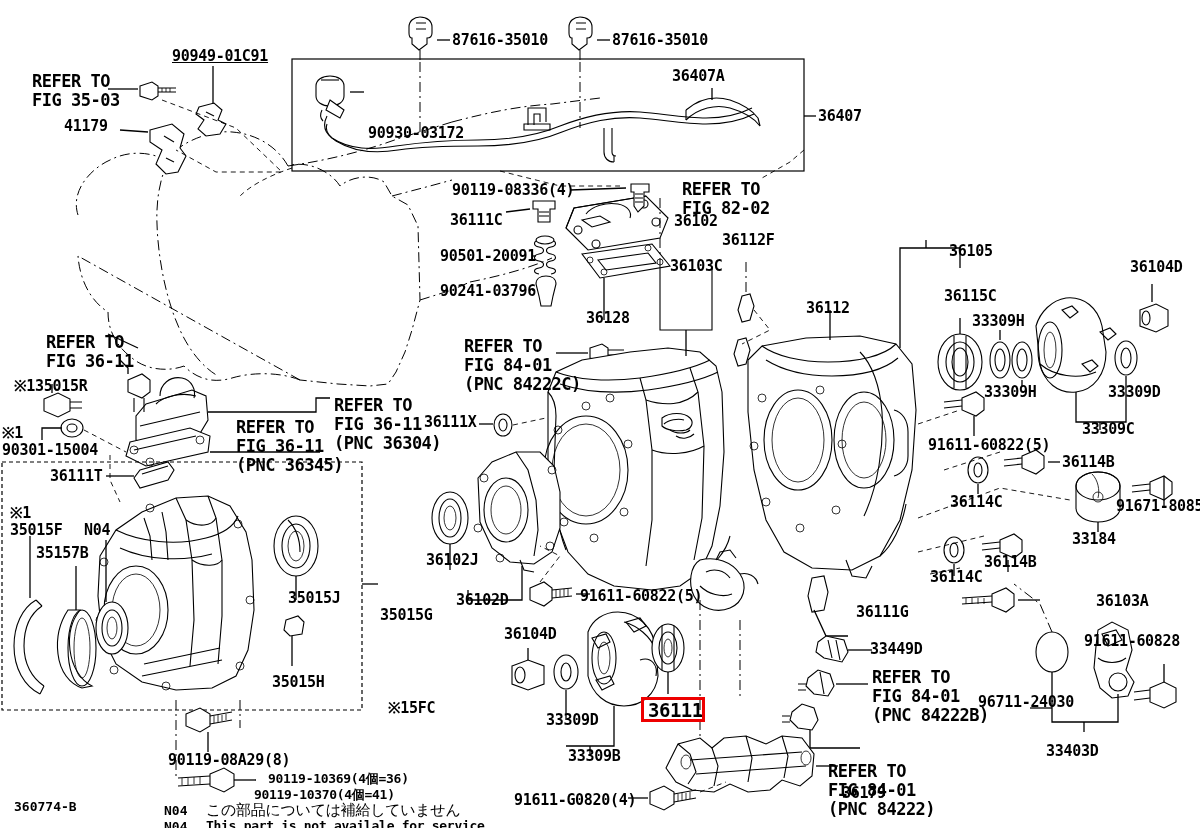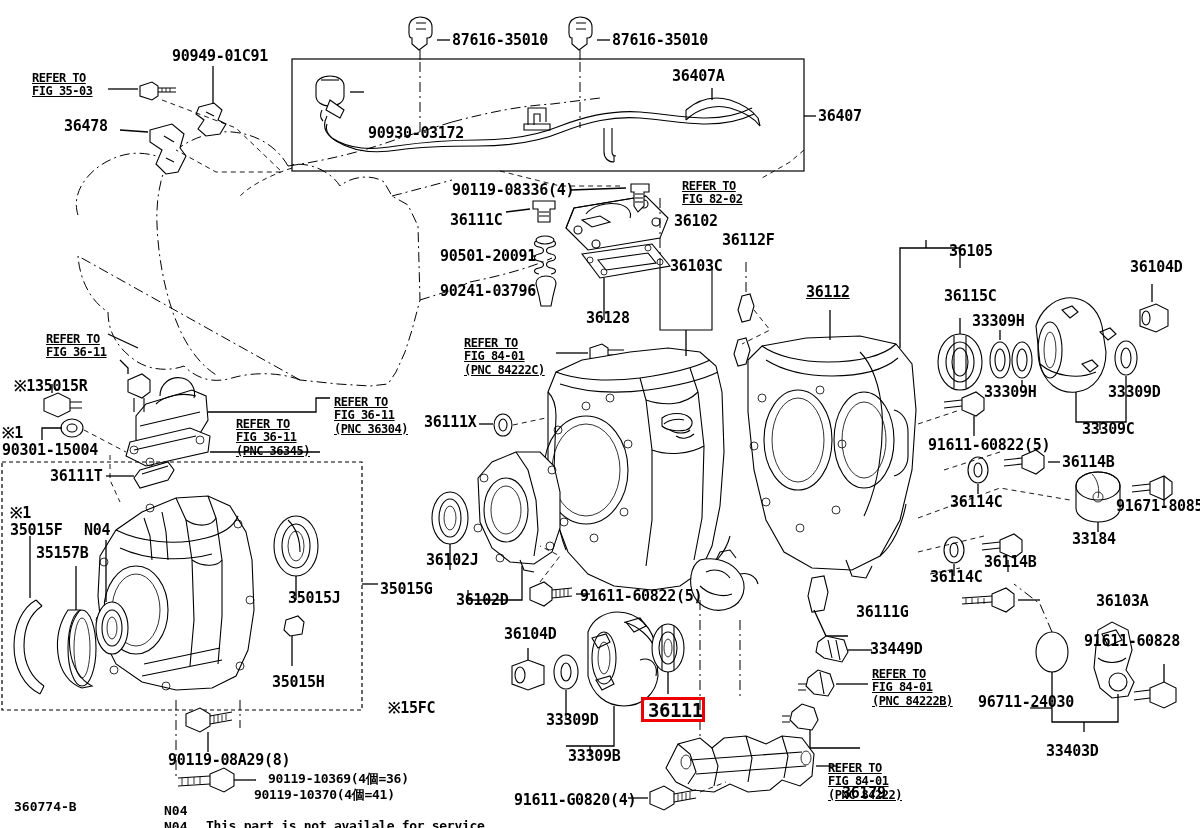--- a/index.html
+++ b/index.html
@@ -14,21 +14,21 @@
     position:absolute;
     font-family:"DejaVu Sans Mono","Liberation Mono",monospace;
     font-weight:700;
     font-size:15px;
     color:#000;
     white-space:pre;
     letter-spacing:-0.3px;
     line-height:1.12;
   }
   .lbl.sm{font-size:13px;}
-  .lbl.refer{font-size:12px;font-weight:700;letter-spacing:-0.5px;text-decoration:underline;}
+  .lbl.refer{font-size:17px;font-weight:700;letter-spacing:-0.5px;}
   .lbl.jp{font-family:"DejaVu Sans","Liberation Sans",sans-serif;font-size:15px;font-weight:500;}
   .lbl.footcode{font-size:13px;font-weight:700;letter-spacing:0px;}
   .hlbox{
     position:absolute;
     border:3px solid #ee0000;
     box-sizing:border-box;
     display:flex;align-items:center;justify-content:flex-start;
     overflow:hidden;
     padding-left:4px;
   }
@@ -652,22 +652,22 @@
       <path class="lnT" d="M678,794 L678,801 M682,793 L682,800 M686,793 L686,800 M690,792 L690,799"></path>
     </g>
     <path class="ldr" d="M648,798 L628,798"></path>
     <path class="dashfine" d="M700,792 L726,782"></path>
 
     <path class="ldr" d="M108,334 L138,348"></path>
   </svg>
 
   <div class="lbl refer" style="left:32px;top:72px;">REFER TO
 FIG 35-03</div>
-  <div class="lbl" style="left:172px;top:48px;">90949-01C91</div>
-  <div class="lbl" style="left:64px;top:118px;">36478</div>
+  <div class="lbl" style="left:172px;top:48px;text-decoration:underline;">90949-01C91</div>
+  <div class="lbl" style="left:64px;top:118px;">41179</div>
 
   <div class="lbl" style="left:452px;top:32px;">87616-35010</div>
   <div class="lbl" style="left:612px;top:32px;">87616-35010</div>
   <div class="lbl" style="left:368px;top:85px;margin-top:40px;">90930-03172</div>
   <div class="lbl" style="left:672px;top:68px;">36407A</div>
   <div class="lbl" style="left:818px;top:108px;">36407</div>
 
   <div class="lbl" style="left:452px;top:182px;">90119-08336(4)</div>
   <div class="lbl refer" style="left:682px;top:180px;">REFER TO
 FIG 82-02</div>
@@ -676,21 +676,21 @@
   <div class="lbl" style="left:440px;top:248px;">90501-20091</div>
   <div class="lbl" style="left:440px;top:283px;">90241-03796</div>
   <div class="lbl" style="left:586px;top:310px;">36128</div>
   <div class="lbl" style="left:722px;top:232px;">36112F</div>
   <div class="lbl" style="left:670px;top:258px;">36103C</div>
   <div class="lbl refer" style="left:464px;top:337px;">REFER TO
 FIG 84-01
 (PNC 84222C)</div>
   <div class="lbl" style="left:424px;top:414px;">36111X</div>
 
-  <div class="lbl" style="left:806px;top:284px;text-decoration:underline;">36112</div>
+  <div class="lbl" style="left:806px;top:300px;">36112</div>
   <div class="lbl" style="left:906px;top:243px;margin-left:43px;">36105</div>
   <div class="lbl" style="left:944px;top:288px;">36115C</div>
   <div class="lbl" style="left:972px;top:313px;">33309H</div>
   <div class="lbl" style="left:984px;top:384px;">33309H</div>
   <div class="lbl" style="left:1130px;top:259px;">36104D</div>
   <div class="lbl" style="left:1108px;top:384px;">33309D</div>
   <div class="lbl" style="left:1082px;top:421px;">33309C</div>
 
   <div class="lbl refer" style="left:46px;top:333px;">REFER TO
 FIG 36-11</div>
@@ -703,21 +703,21 @@
   <div class="lbl" style="left:14px;top:378px;">※135015R</div>
   <div class="lbl" style="left:2px;top:425px;">※1
 90301-15004</div>
 
   <div class="lbl" style="left:50px;top:468px;">36111T</div>
   <div class="lbl" style="left:10px;top:505px;">※1
 35015F</div>
   <div class="lbl" style="left:84px;top:522px;">N04</div>
   <div class="lbl" style="left:36px;top:545px;">35157B</div>
   <div class="lbl" style="left:288px;top:590px;">35015J</div>
-  <div class="lbl" style="left:380px;top:581px;">35015G</div>
+  <div class="lbl" style="left:380px;top:607px;">35015G</div>
   <div class="lbl" style="left:272px;top:674px;">35015H</div>
 
   <div class="lbl" style="left:426px;top:552px;">36102J</div>
   <div class="lbl" style="left:456px;top:592px;">36102D</div>
   <div class="lbl" style="left:580px;top:588px;">91611-60822(5)</div>
   <div class="lbl" style="left:504px;top:626px;">36104D</div>
   <div class="lbl" style="left:546px;top:712px;">33309D</div>
   <div class="lbl" style="left:568px;top:748px;">33309B</div>
 
   <div class="hlbox" style="left:641px;top:697px;width:64px;height:25px;">
@@ -745,19 +745,20 @@
   <div class="lbl" style="left:1046px;top:743px;">33403D</div>
   <div class="lbl" style="left:842px;top:785px;">36179</div>
   <div class="lbl" style="left:514px;top:792px;">91611-G0820(4)</div>
 
   <div class="lbl" style="left:168px;top:752px;">90119-08A29(8)</div>
   <div class="lbl sm" style="left:268px;top:772px;">90119-10369(4個=36)</div>
   <div class="lbl sm" style="left:254px;top:788px;">90119-10370(4個=41)</div>
   <div class="lbl" style="left:388px;top:700px;">※15FC</div>
 
   <div class="lbl footcode" style="left:164px;top:804px;">N04</div>
+  <div class="lbl jp" style="left:206px;top:802px;">この部品については補給していません</div>
   <div class="lbl footcode" style="left:164px;top:820px;">N04</div>
   <div class="lbl sm" style="left:206px;top:819px;">This part is not availale for service</div>
 
   <div class="lbl footcode" style="left:14px;top:800px;">360774-B</div>
   <div class="lbl footcode" style="left:1136px;top:852px;">360774J</div>
 
 </div>
 
 </body></html>

